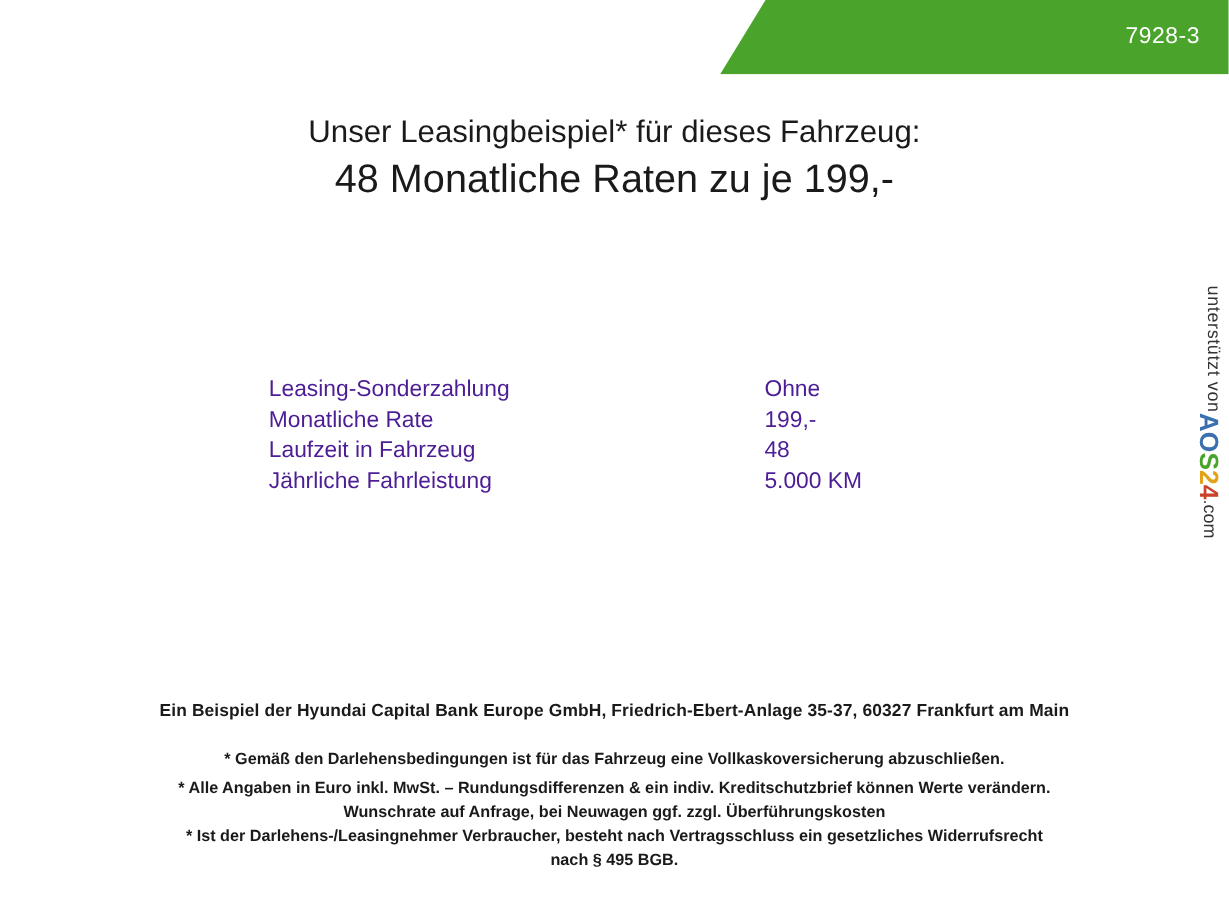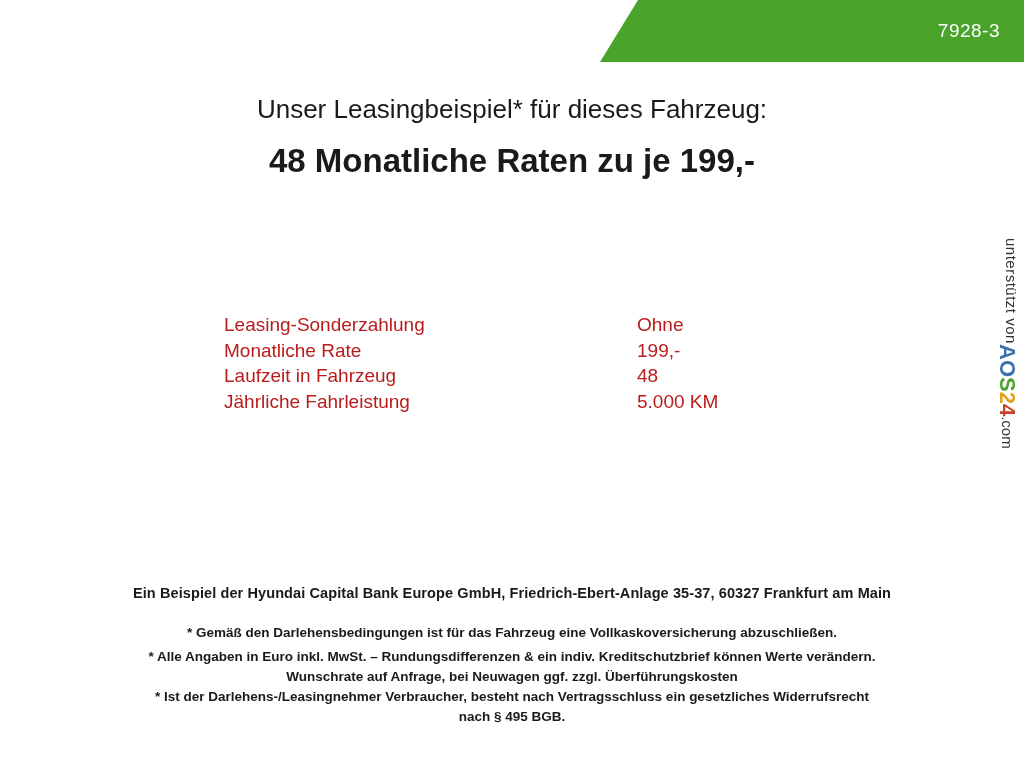--- a/index.html
+++ b/index.html
@@ -74,36 +74,36 @@
   .title-line1 {
     font-size: 26px;
     color: #1a1a1a;
     line-height: 34px;
     font-weight: normal;
   }
   .title-line2 {
     font-size: 33px;
     color: #1a1a1a;
     line-height: 42px;
-    font-weight: bold;
-    margin-top: 14px;
+    font-weight: normal;
+    margin-top: 2px;
   }
 
   
   .details {
     position: absolute;
     top: 312px;
     left: 224px;
     width: 560px;
   }
   .detail-row {
     display: flex;
     font-size: 19px;
     line-height: 25.5px;
-    color: #b91c1c;
+    color: #4c1d95;
   }
   .detail-label {
     width: 382px;
     flex: 0 0 382px;
   }
   .detail-value {
     flex: 1 1 auto;
     margin-left: 31px;
   }
 

